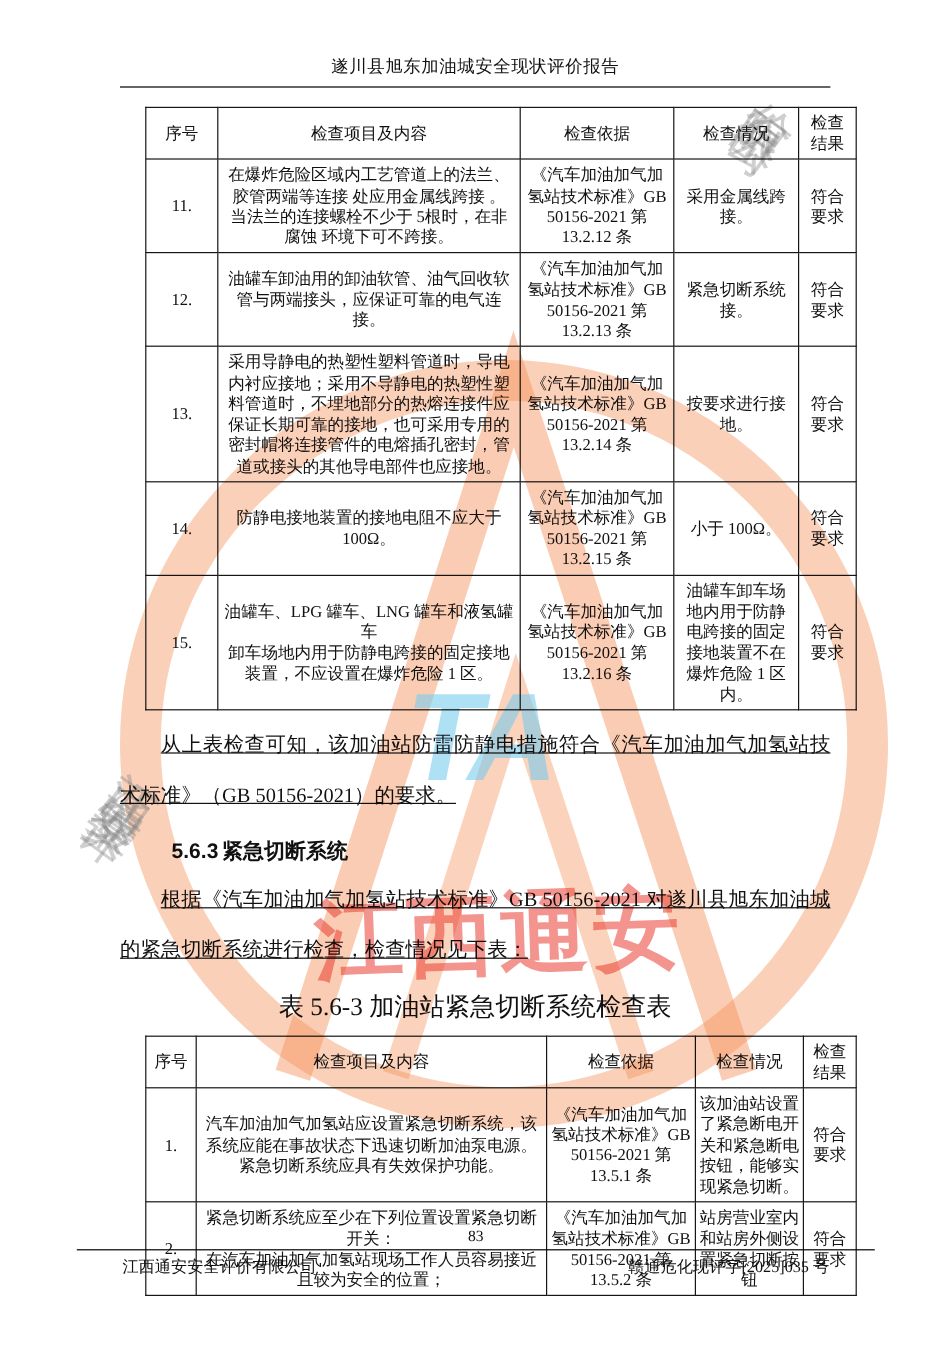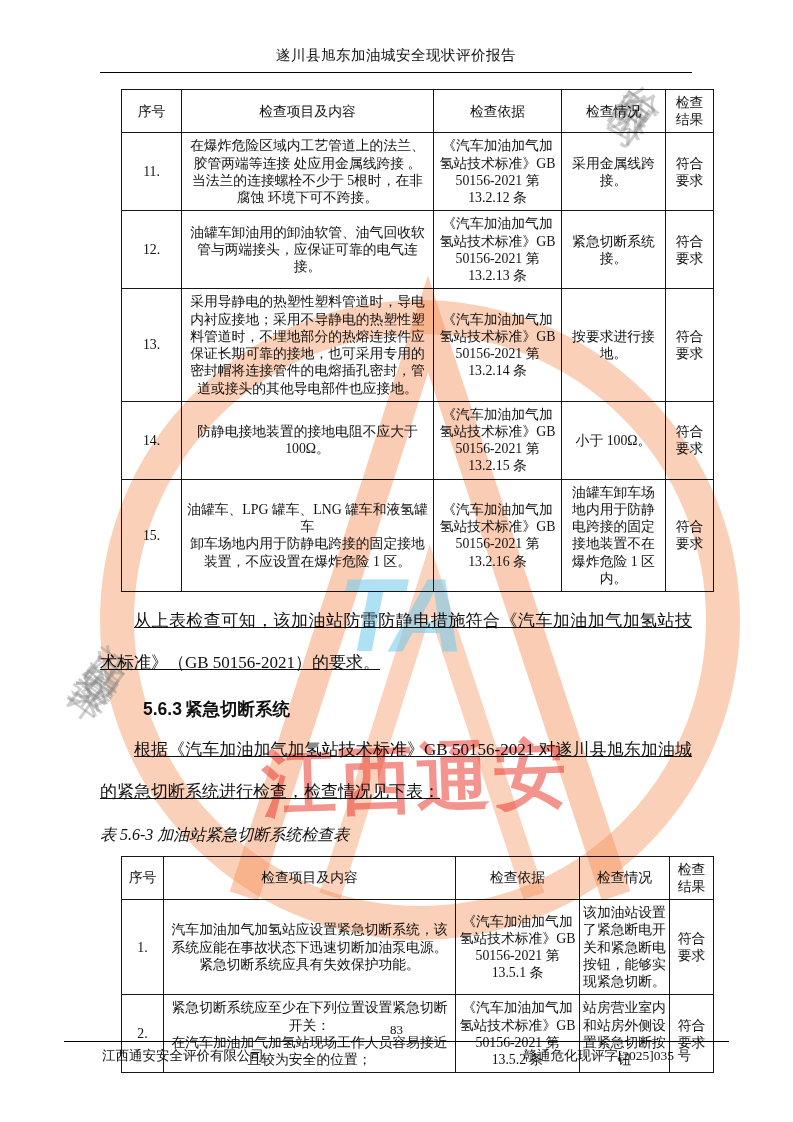--- a/index.html
+++ b/index.html
@@ -10,21 +10,21 @@
               padding-bottom:7px;border-bottom:1.5px solid #000;}
   table{border-collapse:collapse;table-layout:fixed;width:592px;margin-top:16px;margin-left:21px;}
   th,td{border:1px solid #161616;vertical-align:middle;text-align:center;
         font-size:13.8px;line-height:1.25;padding:4px 2px;white-space:pre-line;
         word-break:break-all;}
   th{font-weight:normal;}
   .para{font-size:17px;line-height:2.45;text-indent:2em;text-align:justify;margin:8px 0 0 0;text-decoration:underline;}
   .sec-heading{font-family:"Liberation Sans","DejaVu Sans",sans-serif;font-weight:bold;
                font-size:17.5px;margin:14px 0 2px 0;}
   .sec-heading .num{margin-right:3px;padding-left:43px;}
-  .tbl-caption{font-size:16px;margin:12px 0 0 0;font-style:italic;}
+  .tbl-caption{text-align:center;font-size:21px;margin:12px 0 0 0;}
   .footer{position:absolute;left:64px;right:64px;top:1022px;font-size:13.5px;}
   .footer .pnum{text-align:center;font-size:13px;margin-bottom:3px;}
   .footer .frow{border-top:1.5px solid #000;padding:5px 38px 0 38px;
                 display:flex;justify-content:space-between;gap:24px;}
   
   .wm{position:absolute;inset:0;pointer-events:none;mix-blend-mode:multiply;z-index:5;}
   .wm-ring{position:absolute;left:100px;top:300px;width:572px;height:572px;border-radius:50%;
            border:34px solid rgba(244,142,86,.42);}
   .wm-svg{position:absolute;left:0;top:0;}
   .wm-blue{position:absolute;left:338px;top:556px;font-family:"Liberation Sans",sans-serif;

